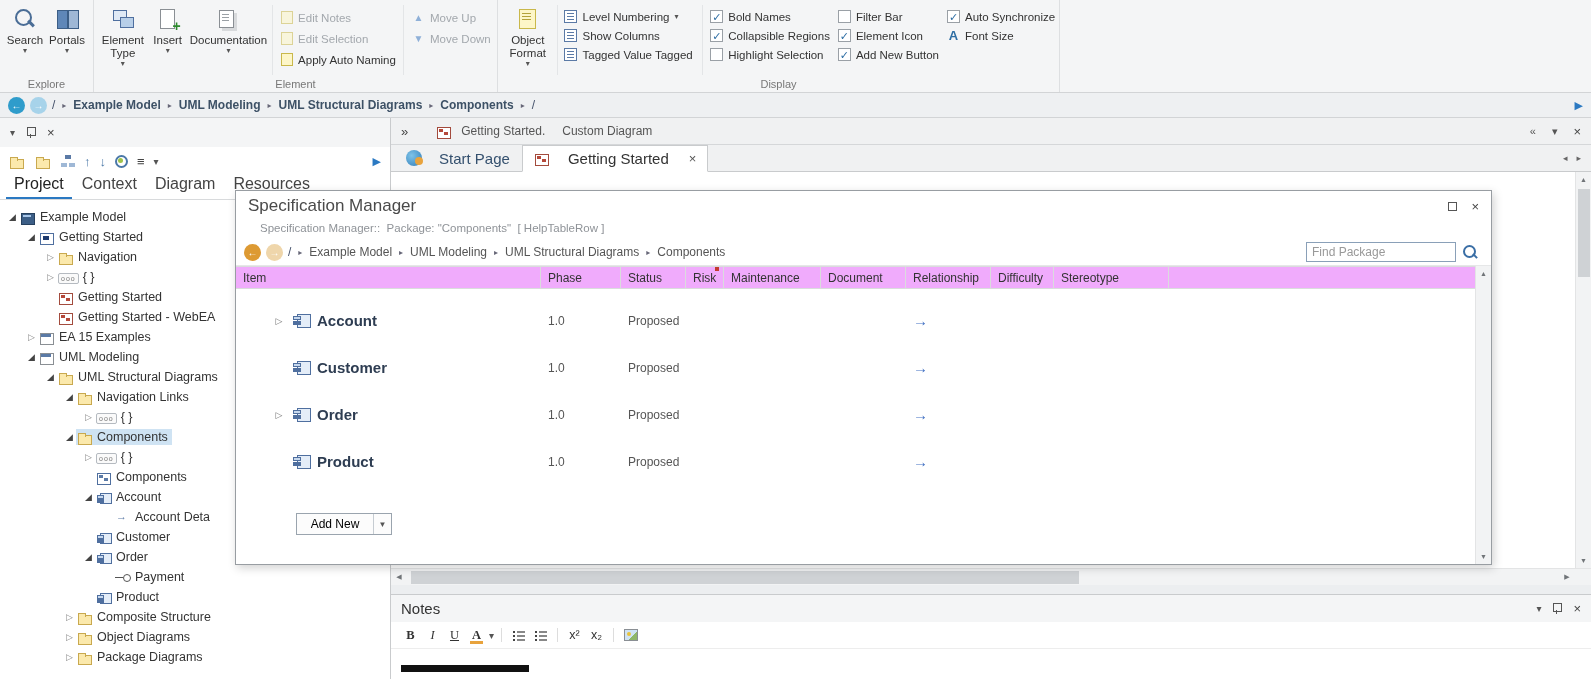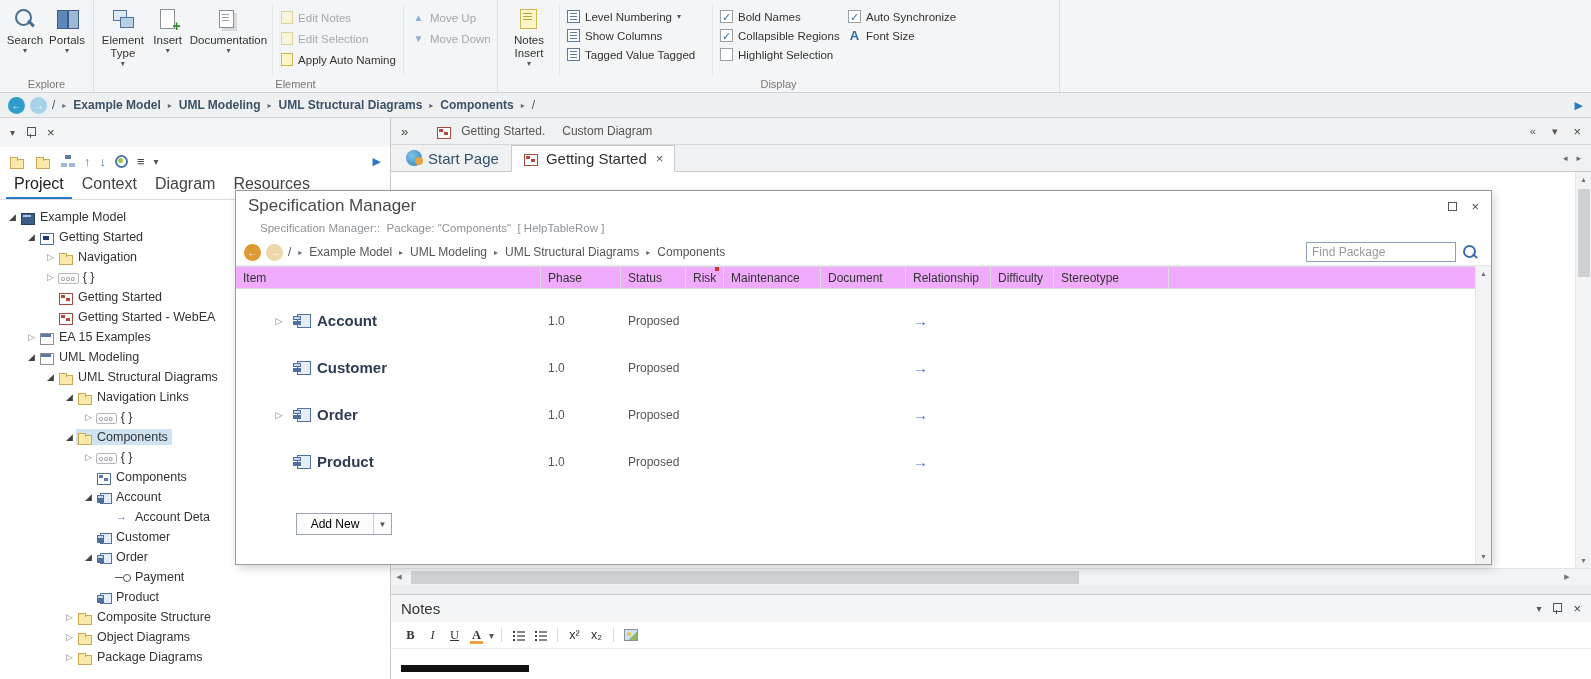--- a/index.html
+++ b/index.html
@@ -117,21 +117,21 @@
 .ico-globe{width:16px;height:16px;border-radius:50%;background:radial-gradient(circle at 35% 35%,#7ec3e8,#2f7cb8);position:relative;display:inline-block;flex:none;}
 .ico-globe::after{content:"";position:absolute;right:-1px;top:7px;width:8px;height:8px;border-radius:50%;background:#e8a33d;}
 
 
 .dstrip{height:27px;background:#f0f1f2;border-bottom:1px solid #d5d7d9;display:flex;align-items:center;padding:0 10px;gap:8px;color:#555;}
 .dstrip-chev{font-size:13px;color:#444;margin-right:20px;}
 .dstrip-title{font-size:12px;color:#555;flex:1;display:flex;align-items:center;gap:3px;}
 .strip2{margin-left:14px;}
 .dstrip-icos{display:flex;gap:16px;color:#555;align-items:center;font-size:11px;}
 .tabbar{height:27px;background:#f0f1f2;display:flex;align-items:flex-end;padding-left:3px;border-bottom:1px solid #c9cbcd;}
-.mtab{display:flex;align-items:center;gap:6px;height:27px;padding:0 11px;font-size:15px;color:#34506e;
+.mtab{display:flex;align-items:center;gap:17px;height:27px;padding:0 11px;font-size:15px;color:#34506e;
   border:1px solid transparent;border-bottom:none;}
 .mtab.active{background:#fff;border-color:#c9cbcd;color:#333;margin-bottom:-1px;border-bottom:1px solid #fff;}
 .tabclose{font-size:13px;color:#555;margin-left:3px;}
 .tabscrolls{margin-left:auto;display:flex;gap:9px;padding:0 10px;color:#666;font-size:9px;align-items:center;height:100%;}
 .contentarea{flex:1;display:flex;min-height:0;}
 .canvas{flex:1;background:#fff;}
 .vscroll{width:16px;background:#f2f3f4;border-left:1px solid #e3e4e5;display:flex;flex-direction:column;align-items:center;}
 .scrbtn{height:15px;width:16px;display:flex;align-items:center;justify-content:center;font-size:7px;color:#707478;flex:none;}
 .vtrack{flex:1;width:16px;position:relative;}
 .vthumb{position:absolute;left:2px;top:2px;width:12px;height:88px;background:#cfd2d5;}
@@ -257,21 +257,21 @@
         </div>
       </div>
     </div>
     <div class="rgroup-label">Element</div>
   </div>
 
   <div class="rgroup" style="width:562px">
     <div class="rgroup-content">
       <div class="bigbtn" style="width:54px">
         <span class="bicon i-notesfmt"></span>
-        <span class="blabel">Notes Insert</span>
+        <span class="blabel">Object Format</span>
         <span class="chev">▾</span>
       </div>
       <div class="rsubsep"></div>
       <div class="smallcol" id="element-toggles" style="width:146px">
           <div class="cbrow">
             <span class="si-list"></span>
             <span>Level Numbering</span>
             <span class="ddchev">▾</span>
           </div>
           <div class="cbrow">
@@ -289,20 +289,34 @@
             <span class="cb checked"></span>
             <span>Bold Names</span>
           </div>
           <div class="cbrow">
             <span class="cb checked"></span>
             <span>Collapsible Regions</span>
           </div>
           <div class="cbrow">
             <span class="cb"></span>
             <span>Highlight Selection</span>
+          </div>
+        </div>
+      <div class="smallcol" id="display-col2" style="width:110px">
+          <div class="cbrow">
+            <span class="cb"></span>
+            <span>Filter Bar</span>
+          </div>
+          <div class="cbrow">
+            <span class="cb checked"></span>
+            <span>Element Icon</span>
+          </div>
+          <div class="cbrow">
+            <span class="cb checked"></span>
+            <span>Add New Button</span>
           </div>
         </div>
       <div class="smallcol" id="display-col3" style="width:112px">
           <div class="cbrow">
             <span class="cb checked"></span>
             <span>Auto Synchronize</span>
           </div>
           <div class="cbrow">
             <span class="fontA">A</span>
             <span>Font Size</span>

